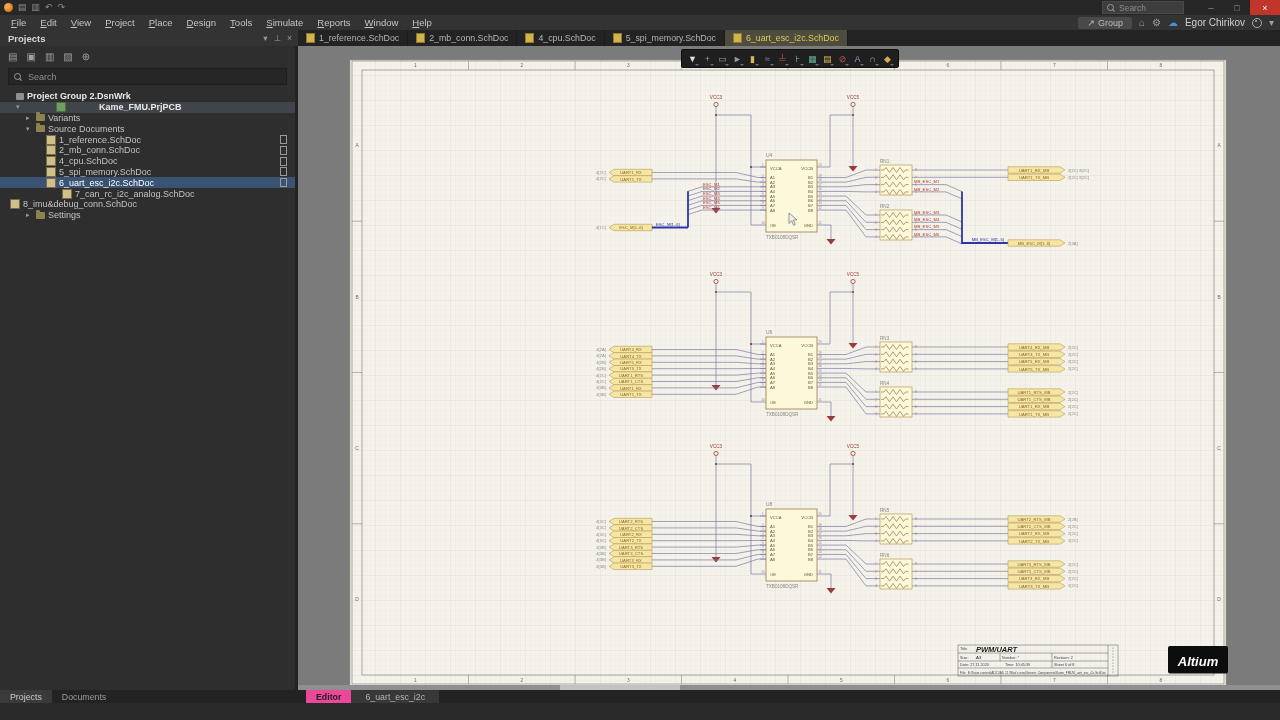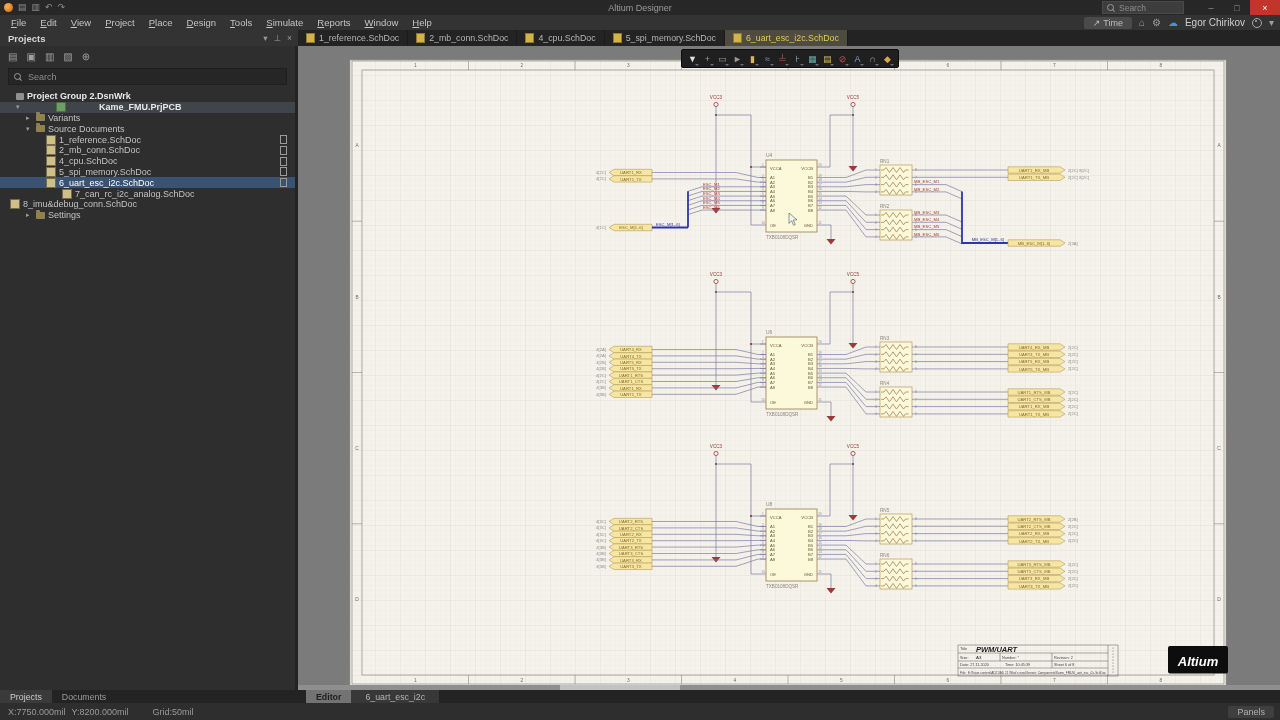--- a/index.html
+++ b/index.html
@@ -78,42 +78,41 @@
               border-right:2px solid transparent;border-top:2.5px solid #6e6e6e;}
   .hscroll{position:absolute;left:0;bottom:0;width:982px;height:5px;background:#8f8f8f;}
   .hthumb{position:absolute;left:262px;top:0;width:120px;height:5px;background:#c2c2c2;}
   
   .tabsrow{position:absolute;left:0;top:690px;width:1280px;height:13px;background:#232323;
            display:flex;align-items:stretch;font-size:8.8px;}
   #bottom-tabs{display:flex;width:298px;}
   .btab{padding:0 10px;display:flex;align-items:center;color:#9a9a9a;}
   .btab.active{background:#3a3a3a;color:#cccccc;}
   .editor-tabs{display:flex;margin-left:8px;}
-  .ed-tab{background:#737373;color:#1e1e1e;font-weight:bold;padding:0 10px;display:flex;align-items:center;}
+  .ed-tab{background:#ec4899;color:#1e1e1e;font-weight:bold;padding:0 10px;display:flex;align-items:center;}
   .ed-doc{background:#383838;color:#b5b5b5;padding:0 14px;display:flex;align-items:center;}
   .statusbar{position:absolute;left:0;top:703px;width:1280px;height:17px;background:#2e2e2e;
              display:flex;align-items:center;font-size:9px;color:#9a9a9a;gap:6px;padding-left:8px;box-sizing:border-box;}
   .statusbar .grid{margin-left:18px;}
   .panels-btn{margin-left:auto;margin-right:6px;background:#3f3f3f;border-radius:2px;padding:1px 9px;color:#b0b0b0;}
   svg text{font-family:"Liberation Sans",sans-serif;}
 </style>
 </head>
 <body>
 
 <div id="root">
 
   <div class="titlebar">
     <div class="tb-left" id="tb-left">
         <span class="swirl"></span>
         <span class="tb-ic">▤</span>
         <span class="tb-ic">▥</span>
         <span class="tb-ic">↶</span>
         <span class="tb-ic">↷</span>
       </div>
-    <div class="tb-title">Altium Designer</div>
     <div class="tb-right">
       <div class="searchbox">
         <span class="mag"></span>
         <input placeholder="Search" style="">
       </div>
       <span id="win-controls" style="display:flex;">
           <span class="winbtn">–</span>
           <span class="winbtn">□</span>
           <span class="winbtn close">×</span>
         </span>
@@ -130,21 +129,21 @@
         <span class="menu-item"><u>D</u>esign</span>
         <span class="menu-item"><u>T</u>ools</span>
         <span class="menu-item"><u>S</u>imulate</span>
         <span class="menu-item"><u>R</u>eports</span>
         <span class="menu-item"><u>W</u>indow</span>
         <span class="menu-item"><u>H</u>elp</span>
       </div>
     <div class="mb-right">
       <span class="share-btn">
         <span>↗</span>
-        <span>Time</span>
+        <span>Group</span>
       </span>
       <span id="mb-icons" style="display:flex;gap:7px;">
           <span class="mbicon">⌂</span>
           <span class="mbicon">⚙</span>
         </span>
       <span class="cloud">☁</span>
       <span class="user">Egor Chirikov</span>
       <span class="person"></span>
       <span class="mbicon">▾</span>
     </div>
@@ -1020,20 +1019,14 @@
         <span class="btab active">Projects</span>
         <span class="btab">Documents</span>
       </div>
     <div class="editor-tabs">
       <span class="ed-tab">Editor</span>
       <span class="ed-doc">6_uart_esc_i2c</span>
     </div>
     <div style="flex:1"></div>
   </div>
 
-  <div class="statusbar">
-    <span>X:7750.000mil</span>
-    <span>Y:8200.000mil</span>
-    <span class="grid">Grid:50mil</span>
-    <span class="panels-btn">Panels</span>
-  </div>
 
 </div>
 
 </body></html>

